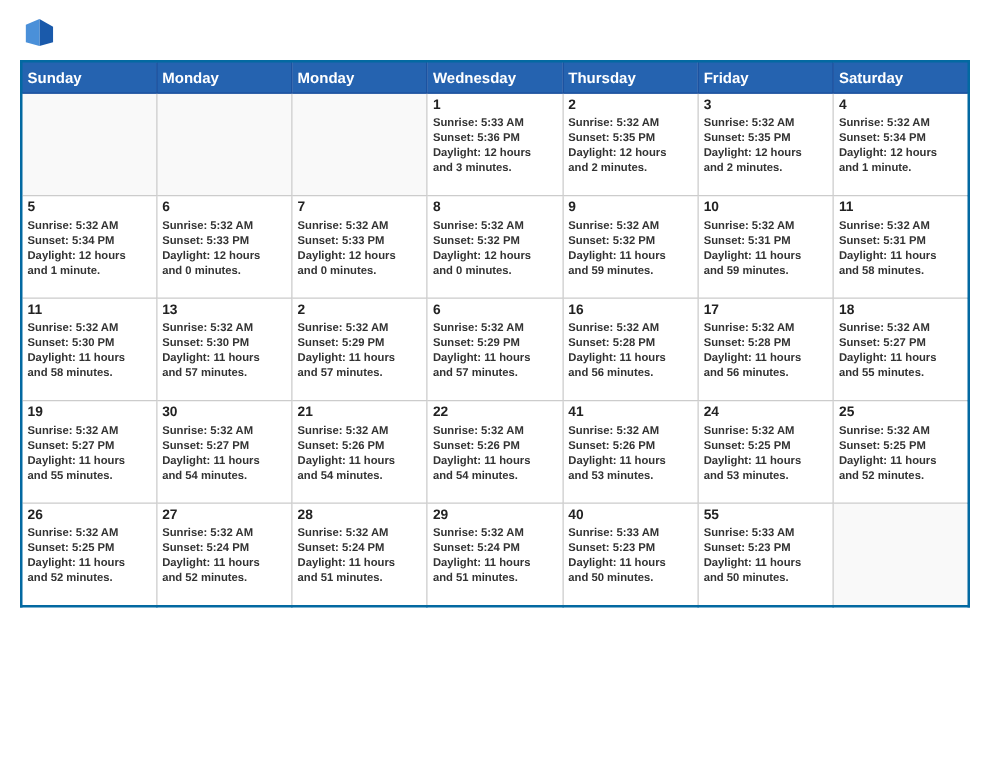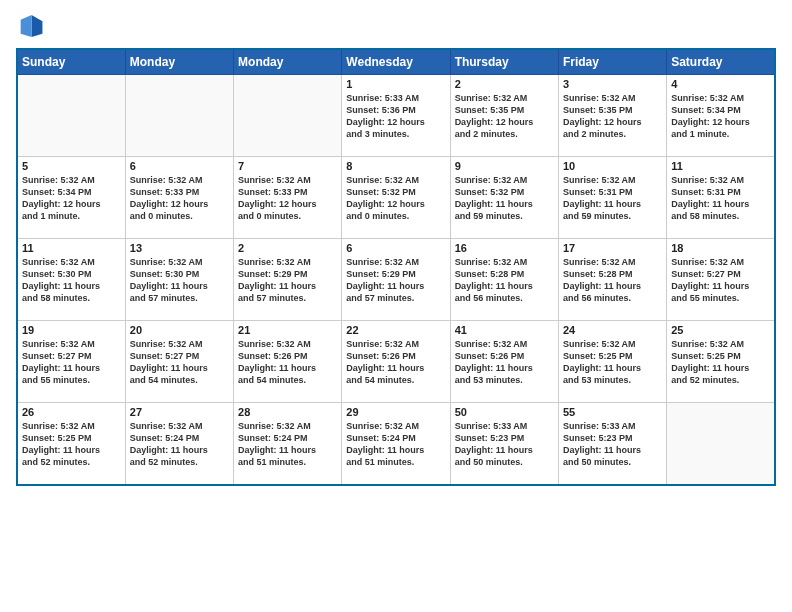--- a/index.html
+++ b/index.html
@@ -262,21 +262,21 @@
         </tr>
         <tr>
           <td>
             <span class="day-num">19</span>
             <div class="day-detail" style="white-space: pre-line;">Sunrise: 5:32 AM
 Sunset: 5:27 PM
 Daylight: 11 hours
 and 55 minutes.</div>
           </td>
           <td>
-            <span class="day-num">20</span>
+            <span class="day-num">30</span>
             <div class="day-detail" style="white-space: pre-line;">Sunrise: 5:32 AM
 Sunset: 5:27 PM
 Daylight: 11 hours
 and 54 minutes.</div>
           </td>
           <td>
             <span class="day-num">21</span>
             <div class="day-detail" style="white-space: pre-line;">Sunrise: 5:32 AM
 Sunset: 5:26 PM
 Daylight: 11 hours
@@ -334,21 +334,21 @@
 and 51 minutes.</div>
           </td>
           <td>
             <span class="day-num">29</span>
             <div class="day-detail" style="white-space: pre-line;">Sunrise: 5:32 AM
 Sunset: 5:24 PM
 Daylight: 11 hours
 and 51 minutes.</div>
           </td>
           <td>
-            <span class="day-num">50</span>
+            <span class="day-num">40</span>
             <div class="day-detail" style="white-space: pre-line;">Sunrise: 5:33 AM
 Sunset: 5:23 PM
 Daylight: 11 hours
 and 50 minutes.</div>
           </td>
           <td>
             <span class="day-num">55</span>
             <div class="day-detail" style="white-space: pre-line;">Sunrise: 5:33 AM
 Sunset: 5:23 PM
 Daylight: 11 hours

